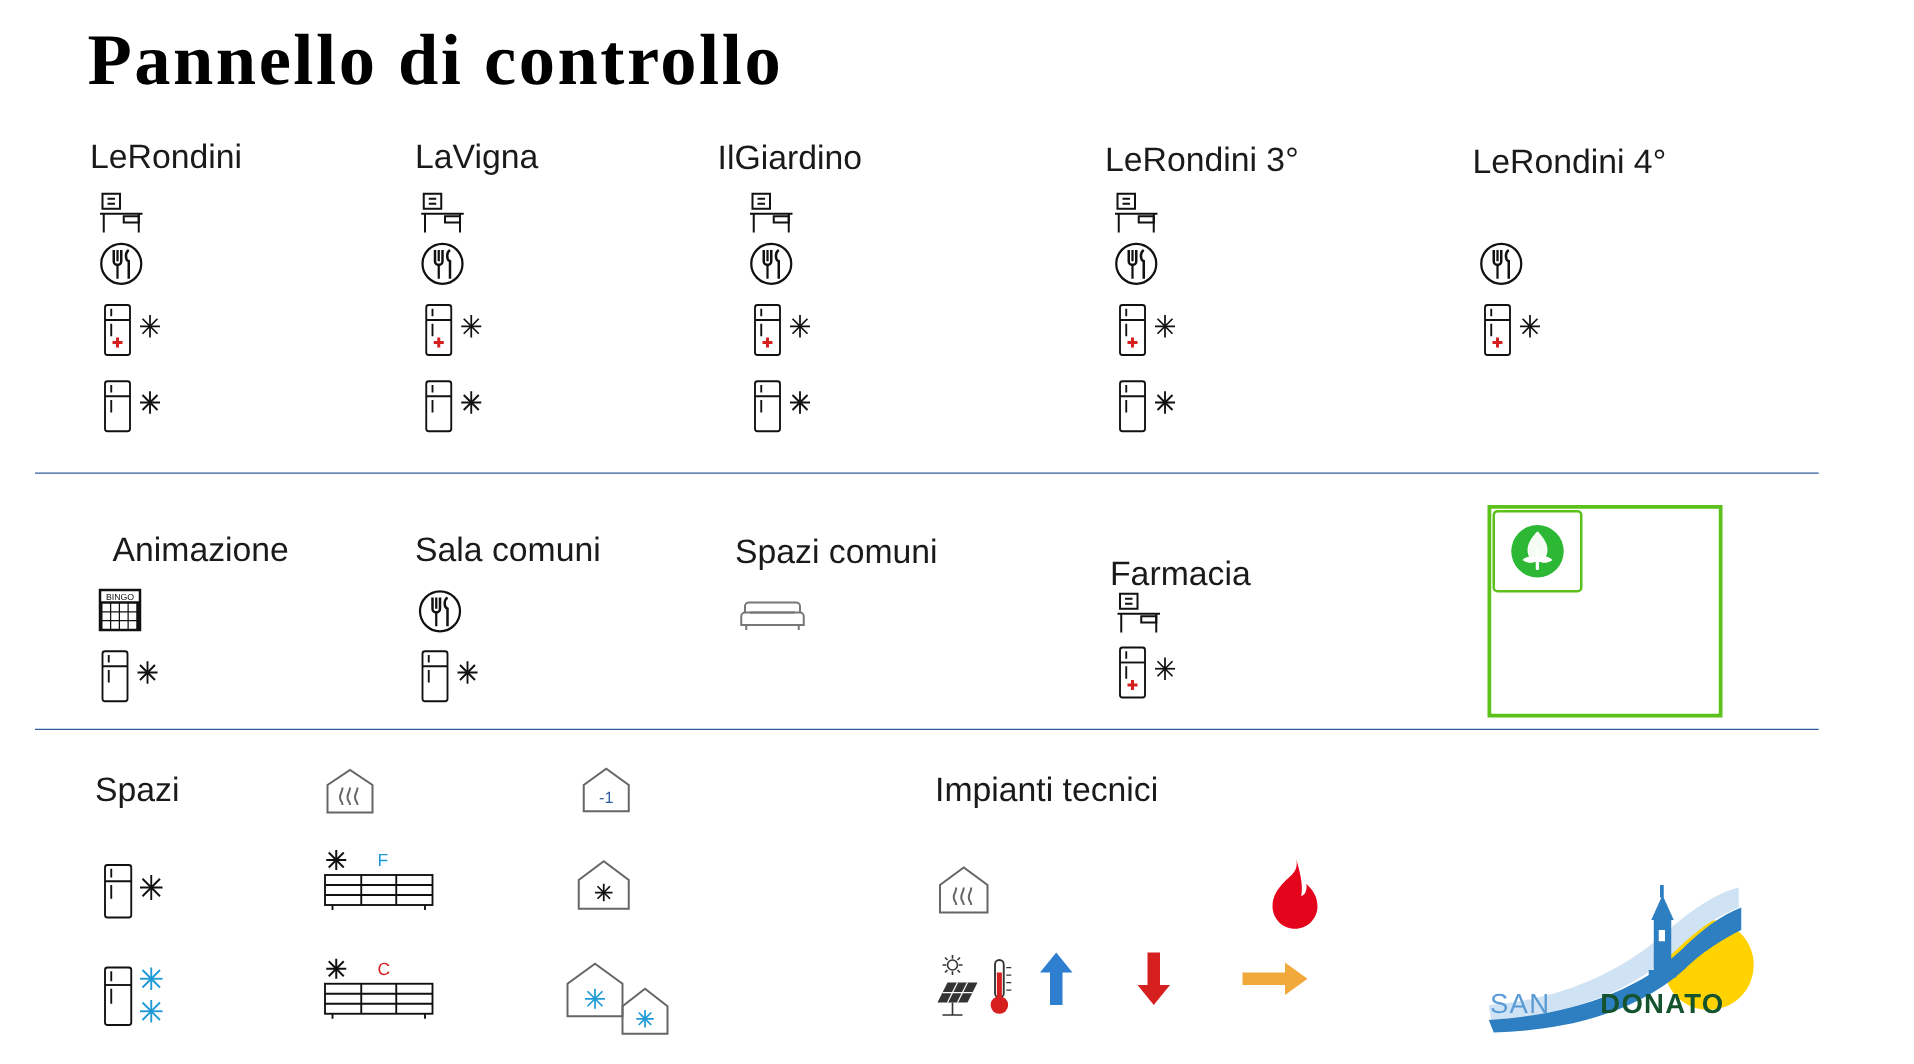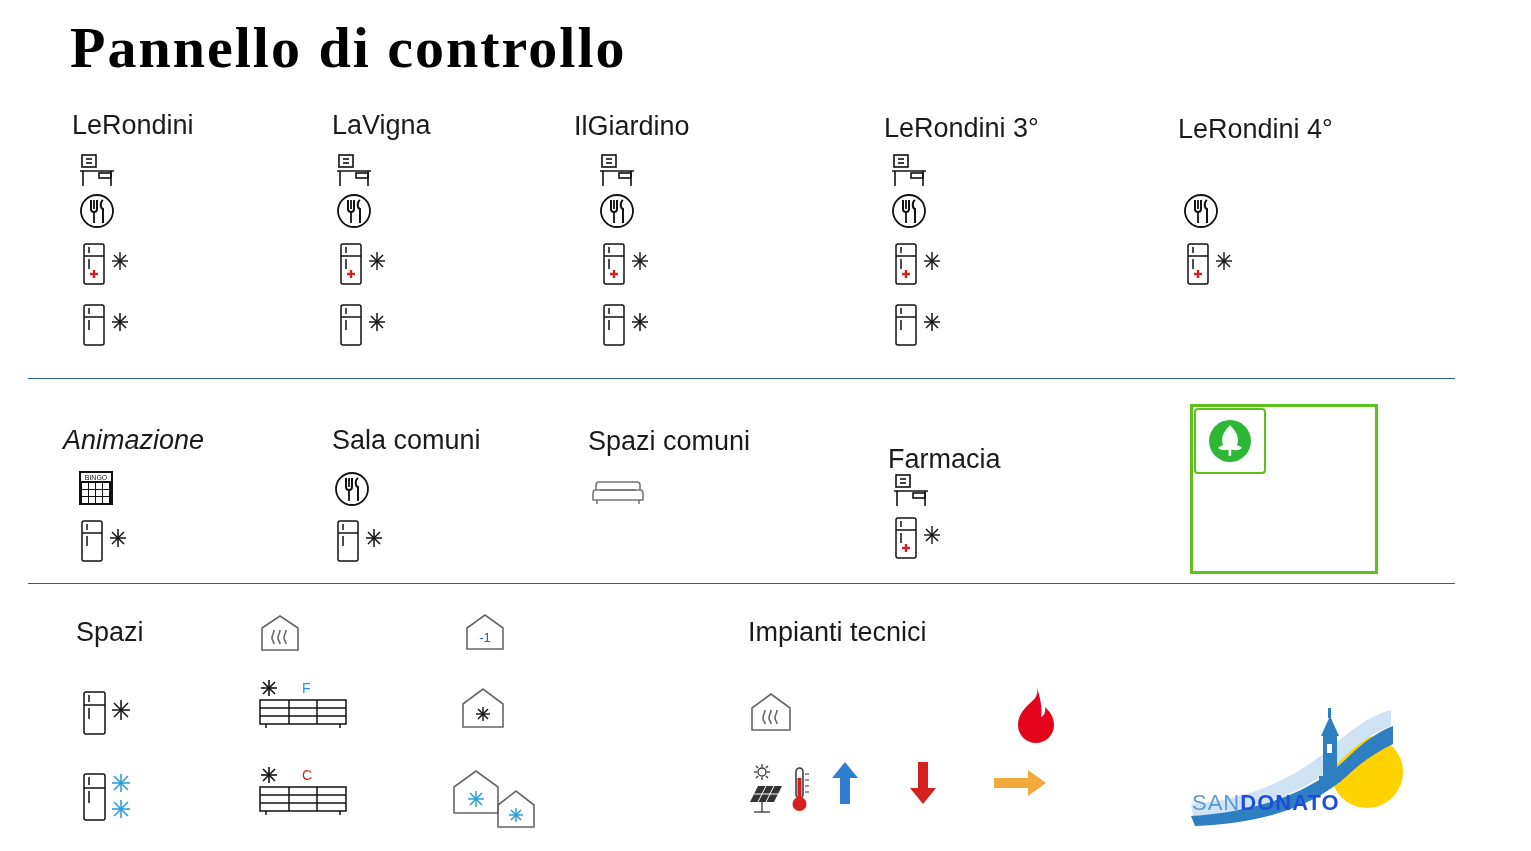--- a/index.html
+++ b/index.html
@@ -70,21 +70,21 @@
     left:1185px; top:700px;
     width:230px; height:130px;
   }
   .logo-text{
     position:absolute;
     left:1192px; top:790px;
     font-size:22px;
     letter-spacing:1px;
     color:#5b9bd5;
   }
-  .logo-text b{color:#1d4ed8;}
+  .logo-text b{color:#14532d;margin-left:40px;}
 </style>
 </head>
 <body>
 
 <div class="page-title">Pannello di controllo</div>
 
 <div class="col-title" style="left:72px;top:110px;">LeRondini</div>
 <div class="col-title" style="left:332px;top:110px;">LaVigna</div>
 <div class="col-title" style="left:574px;top:111px;">IlGiardino</div>
 <div class="col-title" style="left:884px;top:113px;">LeRondini 3°</div>
@@ -352,21 +352,21 @@
     <line x1="40" y1="10" x2="40" y2="28"></line>
         <line x1="32" y1="19" x2="48" y2="19"></line>
         <line x1="34" y1="13" x2="46" y2="25"></line>
         <line x1="46" y1="13" x2="34" y2="25"></line>
       </g>
   </svg>
 </div>
 
 <div class="divider" id="div1"></div>
 
-<div class="sect2-title" style="left:63px;top:425px;font-style:italic;">Animazione</div>
+<div class="sect2-title" style="left:90px;top:425px;">Animazione</div>
 <div class="sect2-title" style="left:332px;top:425px;">Sala comuni</div>
 <div class="sect2-title" style="left:588px;top:426px;">Spazi comuni</div>
 <div class="sect2-title" style="left:888px;top:444px;">Farmacia</div>
 
 <div class="icon-cell" style="left:78px;top:470px;">
   <svg width="36" height="36" viewBox="0 0 36 36">
     <rect x="1" y="1" width="34" height="34" fill="#111"></rect>
     <rect x="3" y="3" width="30" height="8" fill="#fff"></rect>
     <text x="18" y="10" font-size="7" font-family="Liberation Sans, sans-serif" text-anchor="middle" fill="#111">BINGO</text>
     <g fill="#fff">

